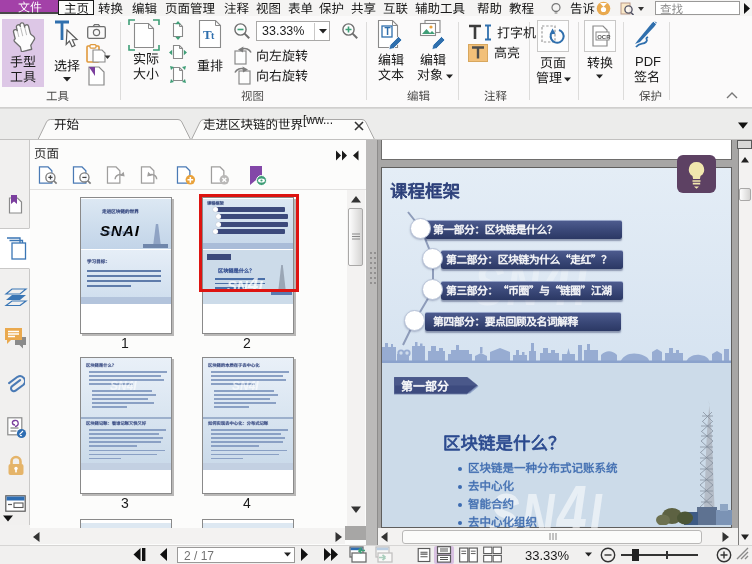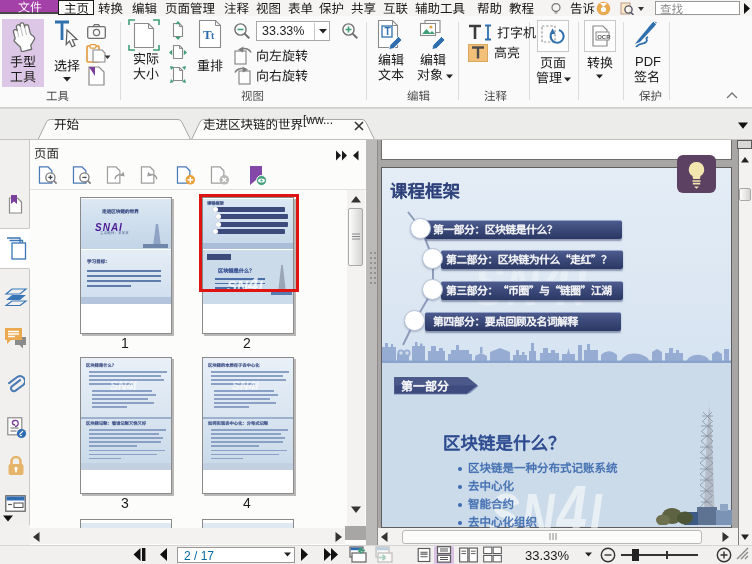--- a/index.html
+++ b/index.html
@@ -727,21 +727,21 @@
         <use href="#g61" x="1000"></use>
         <use href="#g62" x="2000"></use>
         <use href="#g63" x="3000"></use>
         <use href="#g64" x="4000"></use>
         <use href="#g65" x="5000"></use>
         <use href="#g66" x="6000"></use>
         <use href="#g67" x="7000"></use>
       </g>
     </svg>
   </div>
-<div class="ab" style="left:95px;top:222px;width:50px;text-align:left;font-size:10px;font-style:italic;font-weight:bold;color:#4c1d95;letter-spacing:1px">SNAI</div>
+<div class="ab" style="left:95px;top:222px;width:50px;text-align:center;font-size:15px;font-style:italic;font-weight:bold;color:#000000;letter-spacing:1px">SNAI</div>
 <div style="position:absolute;left:100.0px;top:231.0px;line-height:0">
     <svg width="28.8" height="3.6" viewBox="0 -880 8000 1000" style="overflow:visible;">
       <g fill="#51688f">
         <use href="#g2" x="0"></use>
         <use href="#g68" x="1000"></use>
         <use href="#g28" x="2000"></use>
         <use href="#g69" x="3000"></use>
         <use href="#g70" x="4000"></use>
         <use href="#g71" x="5000"></use>
         <use href="#g71" x="6000"></use>
@@ -1301,21 +1301,21 @@
   </svg>
 <div class="ab" style="left:0;top:545px;width:752px;height:19px;background:#f1f0ef;border-top:1px solid #d6d5d4"></div>
 <svg class="ab" style="left:133px;top:548px" width="13" height="13" viewBox="0 0 13 13">
     <path d="M7.5 0v13L.5 6.5z" fill="#111"></path>
     <rect x="9" y="0" width="3.4" height="13" fill="#111"></rect>
   </svg>
 <svg class="ab" style="left:159px;top:548px" width="9" height="13" viewBox="0 0 9 13">
     <path d="M8 0v13L1 6.5z" fill="#111"></path>
   </svg>
 <div class="ab" style="left:177px;top:546.5px;width:118px;height:16px;background:#fff;border:1px solid #9a9998"></div>
-<div class="ab" style="left:184px;top:549px;font-size:12px;color:#0369a1">2 / 17</div>
+<div class="ab" style="left:184px;top:549px;font-size:12px;color:#737373">2 / 17</div>
 <svg class="ab" style="left:284px;top:552px" width="8" height="5" viewBox="0 0 8 5">
     <path d="M0 .5h7L3.5 4.6z" fill="#222"></path>
   </svg>
 <svg class="ab" style="left:300px;top:548px" width="9" height="13" viewBox="0 0 9 13">
     <path d="M1 0v13l7-6.5z" fill="#111"></path>
   </svg>
 <svg class="ab" style="left:323px;top:548px" width="16" height="13" viewBox="0 0 16 13">
     <path d="M1 0v13l7-6.5zM8 0v13l7-6.5z" fill="#111"></path>
   </svg>
 <svg class="ab" style="left:349px;top:546px" width="18" height="17" viewBox="0 0 18 17">

